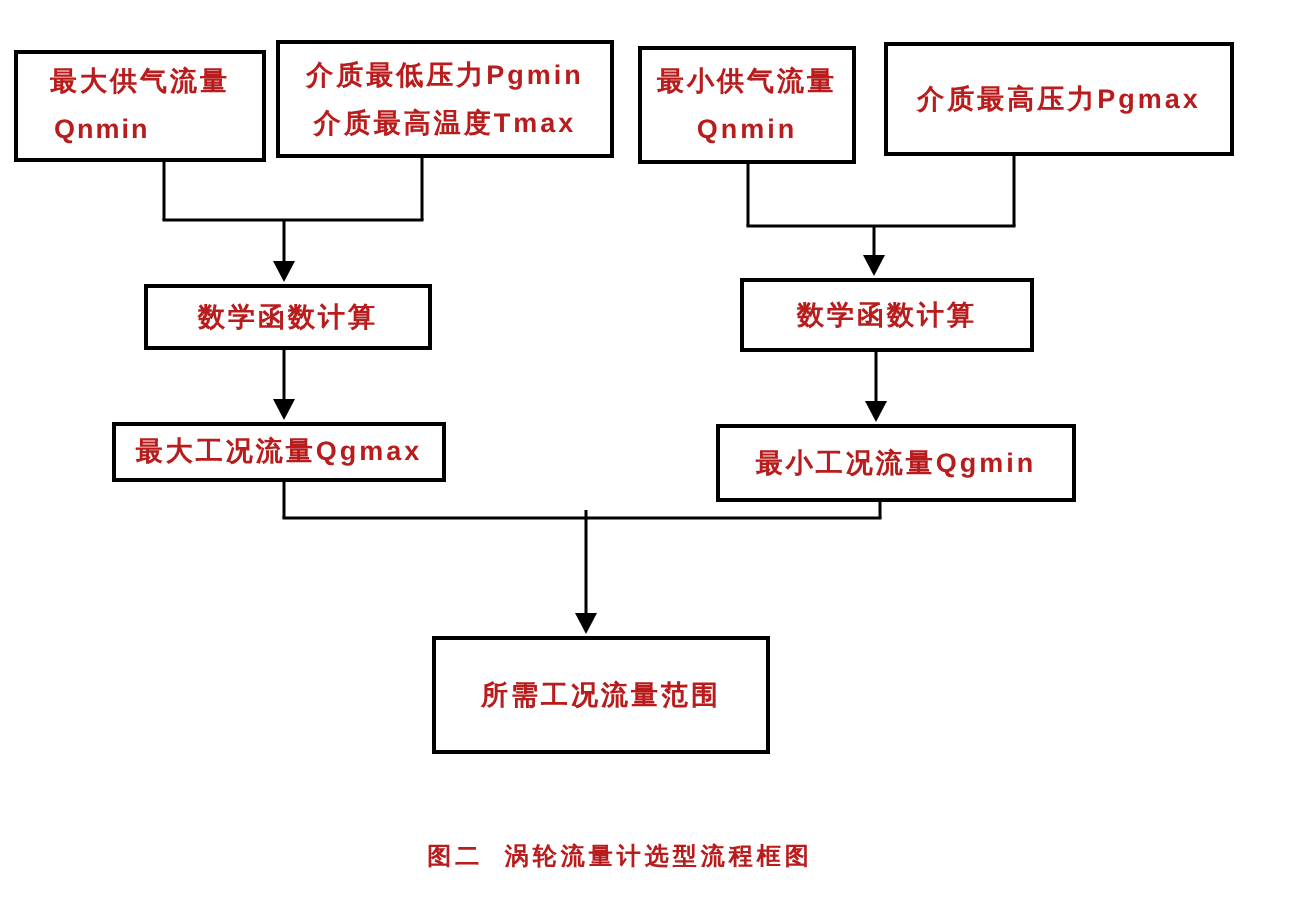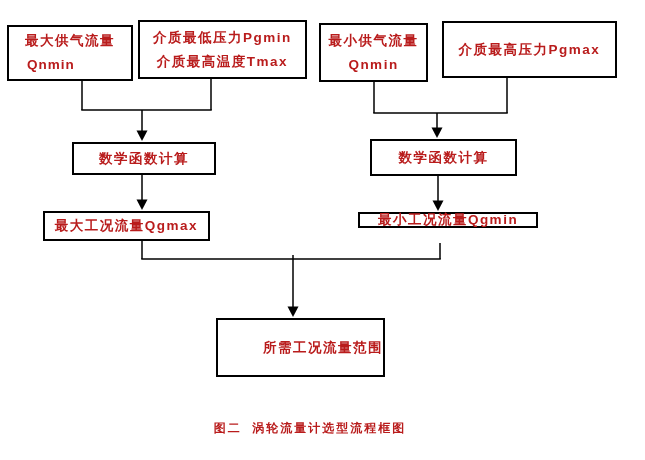--- a/index.html
+++ b/index.html
@@ -42,23 +42,23 @@
     text-align: left;
     padding-left: 18px;
     letter-spacing: 1px;
   }
   .node-box1 { left: 7px;   top: 25px;  width: 126px; height: 56px; }
   .node-box2 { left: 138px; top: 20px;  width: 169px; height: 59px; }
   .node-box3 { left: 319px; top: 23px;  width: 109px; height: 59px; }
   .node-box4 { left: 442px; top: 21px;  width: 175px; height: 57px; }
   .node-mathL { left: 72px;  top: 142px; width: 144px; height: 33px; }
   .node-mathR { left: 370px; top: 139px; width: 147px; height: 37px; }
-  .node-qgmax { left: 43px;  top: 211px; width: 167px; height: 30px; }
-  .node-qgmin { left: 358px; top: 212px; width: 180px; height: 16px; }
-  .node-final { left: 216px; top: 318px; width: 169px; height: 59px; border-width: 2.5px; text-align: right; }
+  .node-qgmax { left: 56px;  top: 211px; width: 167px; height: 30px; }
+  .node-qgmin { left: 358px; top: 212px; width: 180px; height: 39px; }
+  .node-final { left: 216px; top: 318px; width: 169px; height: 59px; border-width: 2.5px; }
   .node-final .line2 { font-size: 16px; letter-spacing: 0.5px; }
   .caption {
     position: absolute;
     left: 0;
     top: 420px;
     width: 620px;
     text-align: center;
     font-size: 12px;
     font-weight: bold;
     letter-spacing: 2px;

